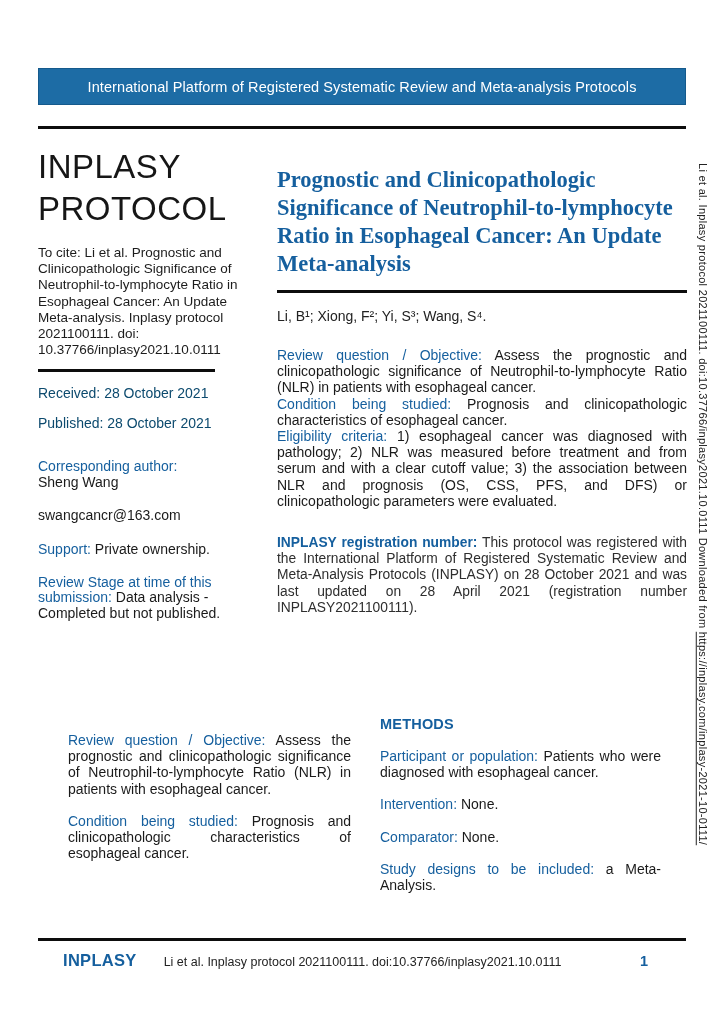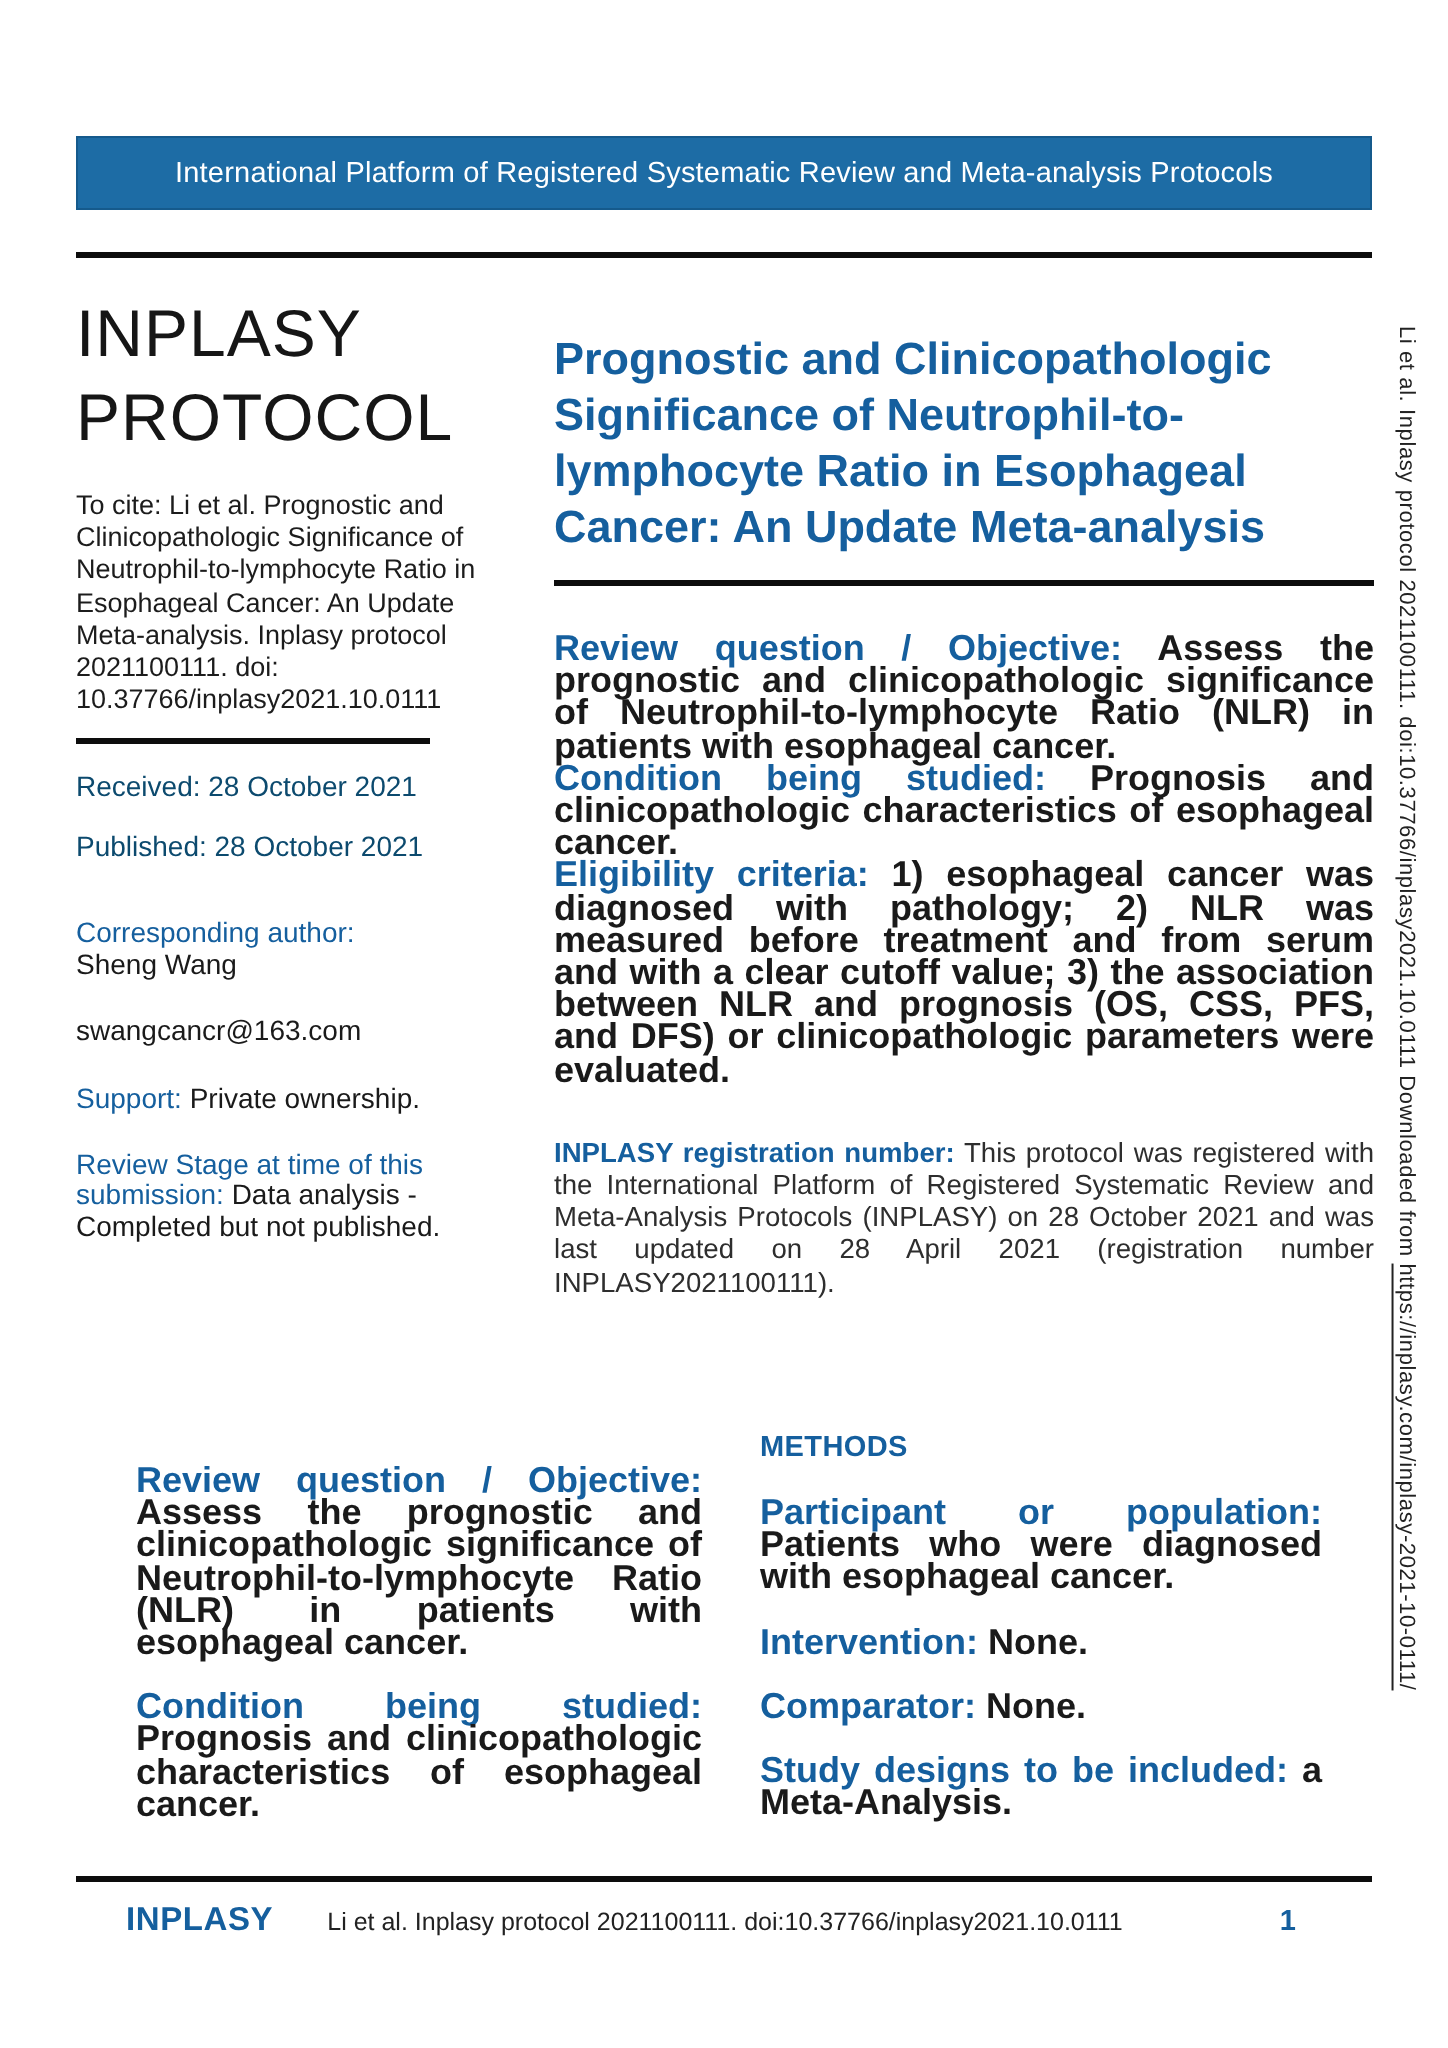--- a/index.html
+++ b/index.html
@@ -73,38 +73,39 @@
   .col-right {
     position: absolute;
     left: 277px; top: 166px;
     width: 410px;
   }
   .title {
     color: #155f9e;
     font-size: 22.5px;
     line-height: 28px;
     font-weight: bold;
+    font-family: Liberation Serif, serif;
   }
   .rule-right {
     margin-top: 12px;
     width: 100%; height: 3px;
     background: #0d0d0d;
   }
   .authors {
     margin-top: 15px;
     font-size: 14px;
     color: #222222;
   }
   .abstract {
     margin-top: 23px;
   }
   .sec {
-    font-size: 18px;
+    font-size: 14px;
     line-height: 16.2px;
-    font-weight: bold;
+    font-weight: normal;
     color: #1a1a1a;
     text-align: justify;
     text-align-last: left;
   }
   .registration {
     margin-top: 26px;
     font-size: 13.8px;
     line-height: 16.2px;
     font-weight: normal;
     color: #2e2e2e;
@@ -220,20 +221,21 @@
       <span class="val">Data analysis - Completed but not published.</span>
     </p>
 
   </div>
 
   <div class="col-right">
     <h1 class="title">Prognostic and Clinicopathologic Significance of Neutrophil-to-lymphocyte Ratio in Esophageal Cancer: An Update Meta-analysis</h1>
 
     <div class="rule-right"></div>
 
+    <p class="authors">Li, B¹; Xiong, F²; Yi, S³; Wang, S⁴.</p>
 
     <div class="abstract">
       <p class="sec">
         <span class="lbl">Review question / Objective:</span>
         <span>Assess the prognostic and clinicopathologic significance of Neutrophil-to-lymphocyte Ratio (NLR) in patients with esophageal cancer.</span>
       </p>
       <p class="sec">
         <span class="lbl">Condition being studied:</span>
         <span>Prognosis and clinicopathologic characteristics of esophageal cancer.</span>
       </p>

